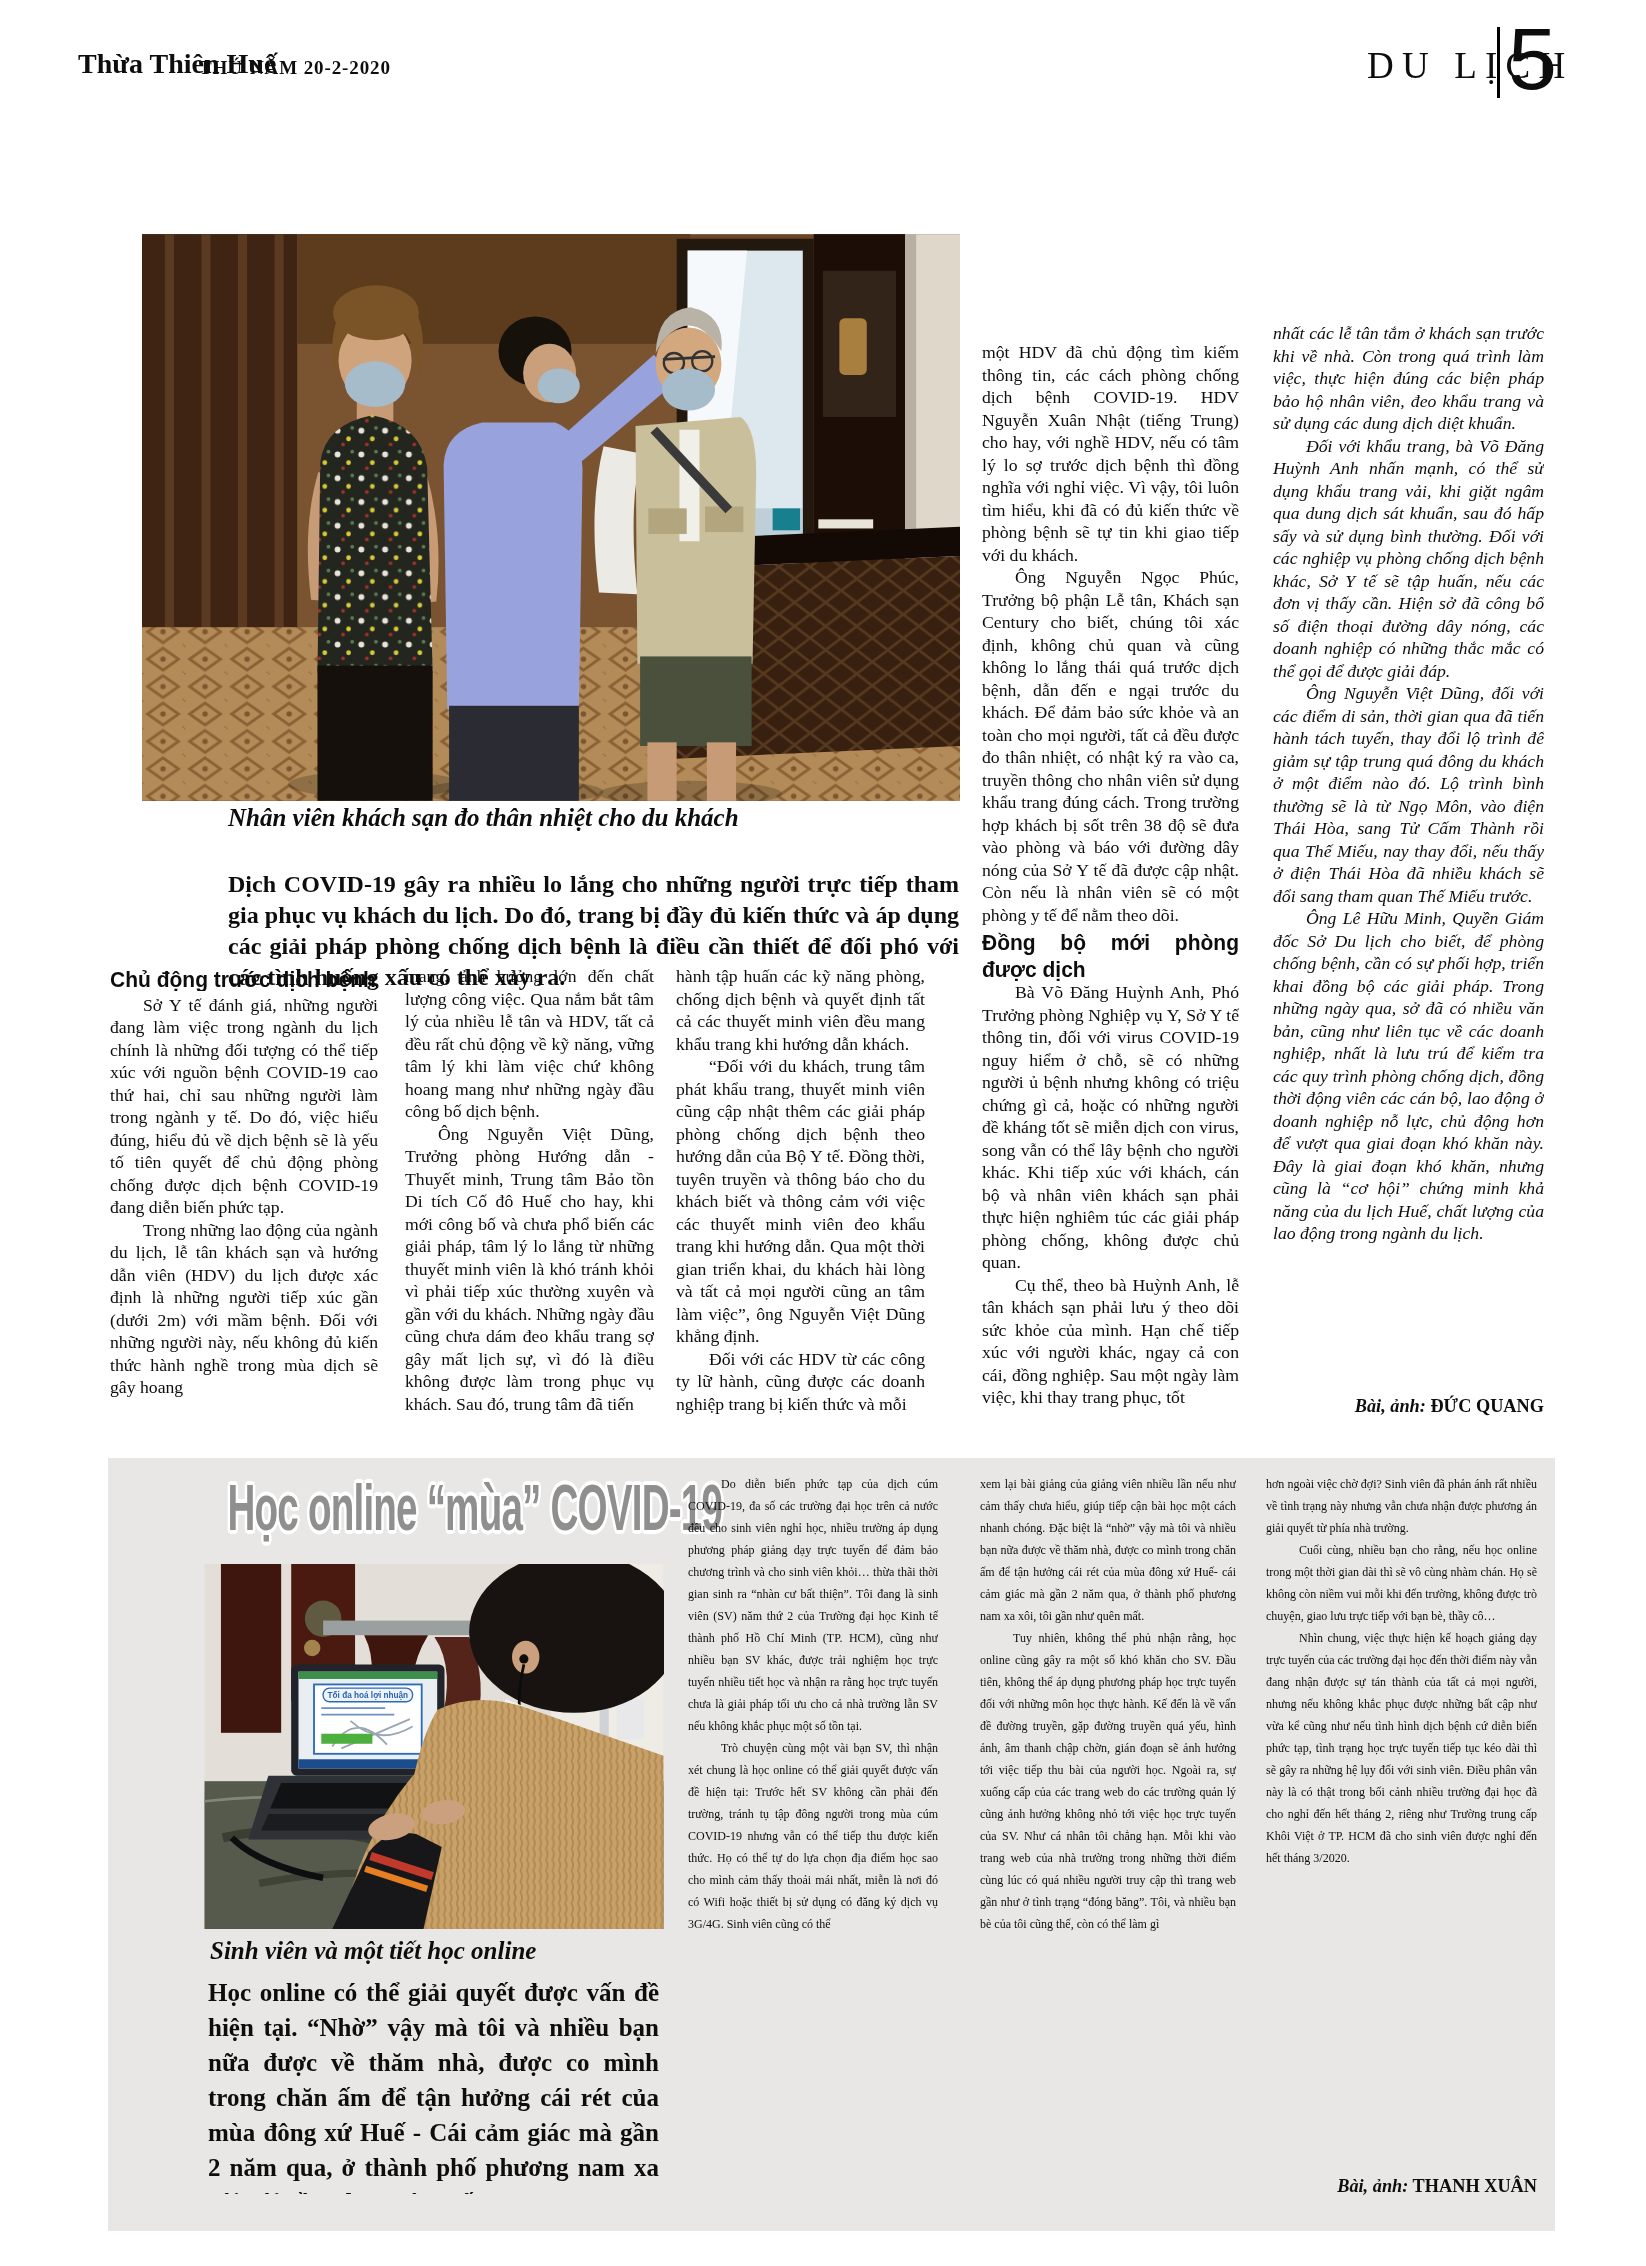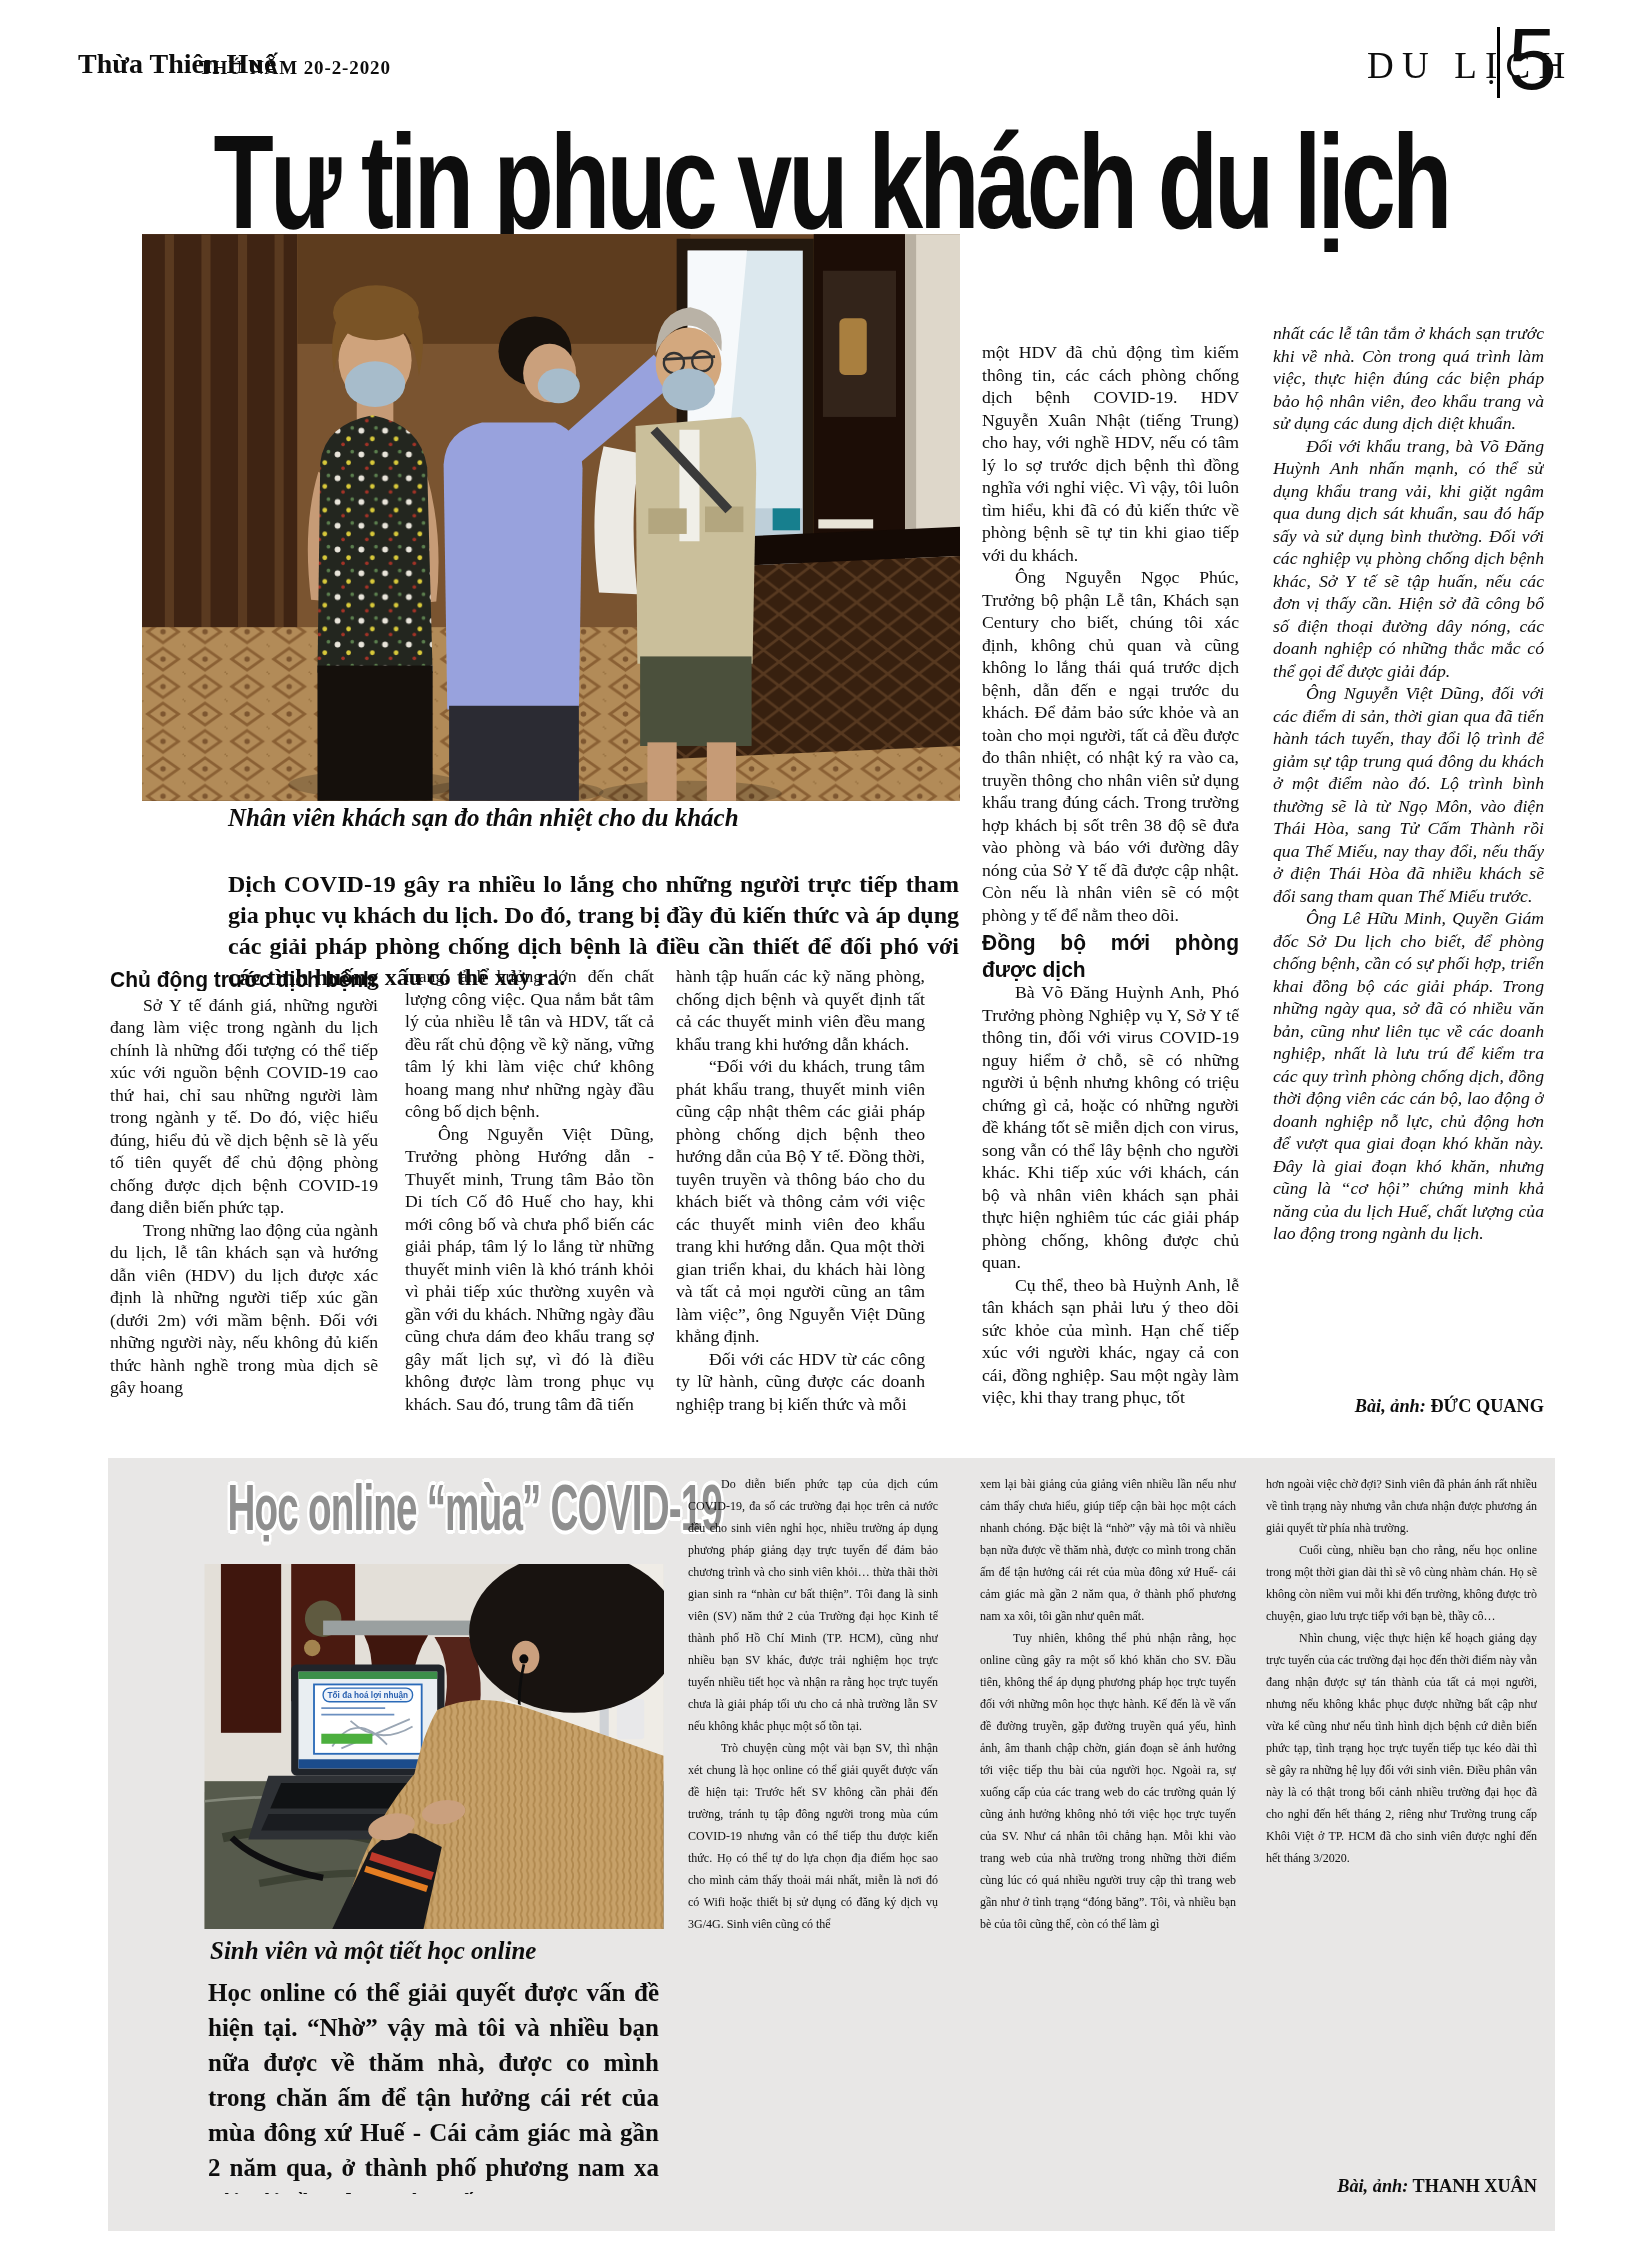--- a/index.html
+++ b/index.html
@@ -43,23 +43,20 @@
 <body>
 
 <div id="page">
 
   <div class="abs masthead" style="left:78px;top:48px;">Thừa Thiên Huế</div>
   <div class="abs issue-date" style="left:199px;top:57px;font-weight:bold;">THỨ NĂM 20-2-2020</div>
   <div class="abs section" style="left:1327px;top:44px;">DU LỊCH</div>
   <div class="abs vbar" style="left:1497px;top:27.4px;height:71px;"></div>
   <div class="abs pageno" style="left:1508px;top:14.6px;">5</div>
 
-  <div class="abs headline1" style="left:119px;top:106px;">
-    <span>Tự tin phục vụ khách du lịch</span>
-  </div>
 
   <div class="abs" style="left:142px;top:234px;width:818px;height:567px;">
     <svg width="818" height="567" viewBox="0 0 895 620">
       <defs>
         <pattern id="carpet" width="46" height="30" patternUnits="userSpaceOnUse">
           <rect width="46" height="30" fill="#b28b58"></rect>
           <path d="M23 3 L40 15 L23 27 L6 15 Z" fill="none" stroke="#8a6034" stroke-width="3"></path>
           <circle cx="23" cy="15" r="3" fill="#7d5630"></circle>
           <circle cx="0" cy="0" r="2" fill="#96703f"></circle>
             <circle cx="46" cy="30" r="2" fill="#96703f"></circle>

